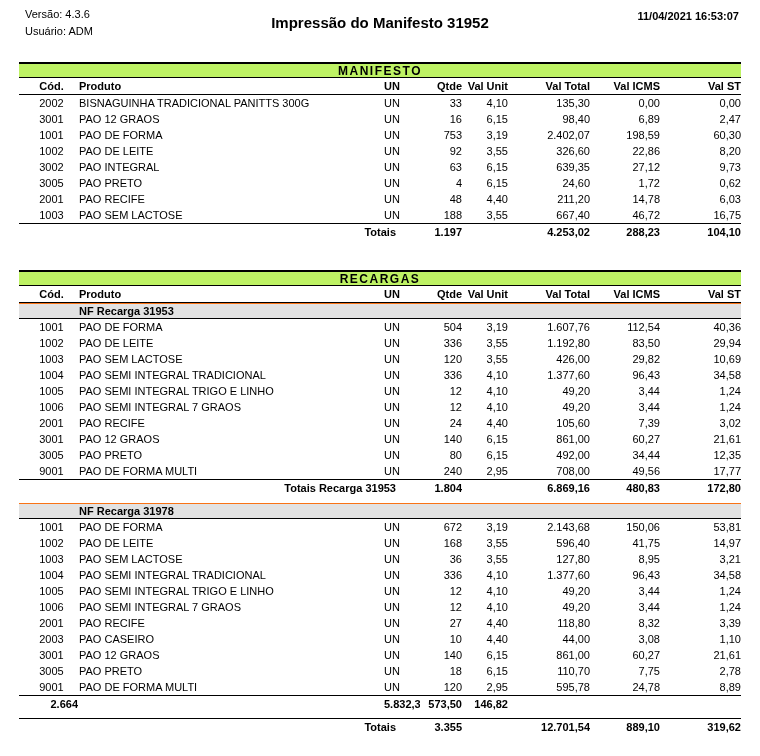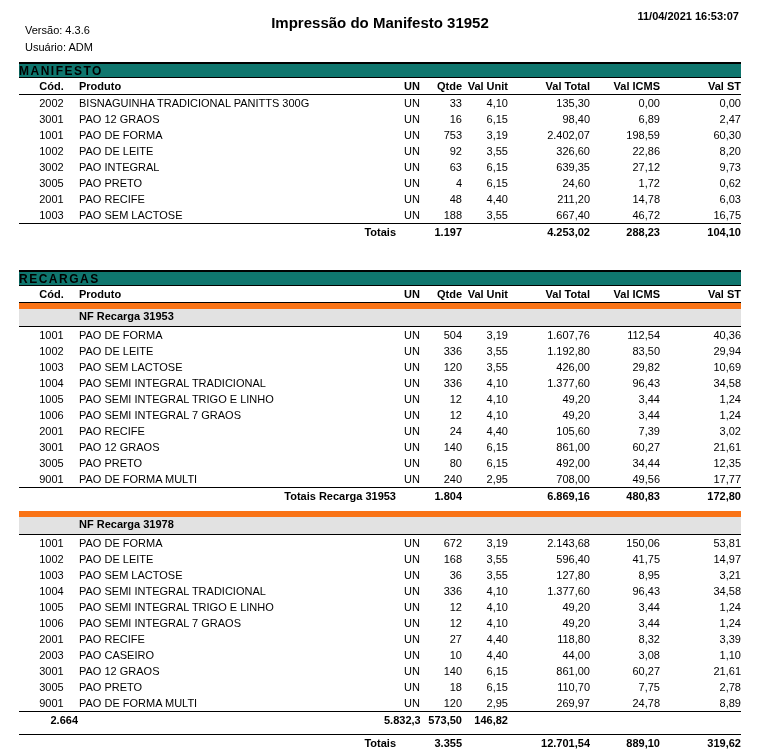--- a/index.html
+++ b/index.html
@@ -8,30 +8,30 @@
     width: 760px; height: 756px;
     background: #ffffff;
     color: #000;
     font-family: "Liberation Sans", sans-serif;
     font-size: 11px;
   }
   .report { padding: 5px 19px 0 19px; position: relative; }
 
   
   .doc-header { position: relative; height: 52px; }
-  .meta-left { position: absolute; left: 6px; top: 17px; line-height: 17px; font-size: 11px; }
+  .meta-left { position: absolute; left: 6px; top: 1px; line-height: 17px; font-size: 11px; }
   .doc-title { text-align: center; font-weight: bold; font-size: 15px; padding-top: 9px; }
   .meta-right { position: absolute; right: 2px; top: 5px; font-size: 11px; font-weight: bold; }
 
   
   .section-bar {
     border-top: 2px solid #000;
     border-bottom: 1px solid #000;
-    background: #0f766e;
-    text-align: left;
+    background: #bef264;
+    text-align: center;
     font-weight: bold;
     font-size: 12px;
     letter-spacing: 1.5px;
     height: 16px; line-height: 14px;
   }
 
   
   .thead, .trow {
     display: grid;
     grid-template-columns: 59px 1fr 36px 42px 46px 82px 70px 81px;
@@ -39,30 +39,30 @@
   }
   .thead {
     font-weight: bold;
     border-bottom: 1px solid #000;
     height: 17px; line-height: 16px;
   }
   .trow { height: 16px; line-height: 16px; }
   .cell { white-space: nowrap; overflow: hidden; }
   .c0 { padding-left: 6px; text-align: center; }
   .c1 { padding-left: 1px; text-align: left; }
-  .c2 { text-align: right; }
+  .c2 { text-align: left; }
   .c3, .c4, .c5, .c6, .c7 { text-align: right; }
 
   
   .group-bar {
-    border-top: 6px solid #f97316;
+    border-top: 1px solid #f97316;
     border-bottom: 1px solid #000;
     background: #e2e2e2;
     font-weight: bold;
-    height: 24px; line-height: 14px;
+    height: 16px; line-height: 14px;
     padding-left: 60px;
   }
   .group-block + .group-block { margin-top: 7px; }
 
   
   .totals { border-top: 1px solid #000; font-weight: bold; height: 17px; line-height: 16px; }
   .totals .tlabel { grid-column: 1 / 4; text-align: right; padding-right: 24px; }
   .grand { margin-top: 6px; }
 
   .section-manifesto { margin-top: 5px; }
@@ -415,21 +415,21 @@
             <div class="cell c5">110,70</div>
             <div class="cell c6">7,75</div>
             <div class="cell c7">2,78</div>
           </div>
           <div class="trow">
             <div class="cell c0">9001</div>
             <div class="cell c1">PAO DE FORMA MULTI</div>
             <div class="cell c2">UN</div>
             <div class="cell c3">120</div>
             <div class="cell c4">2,95</div>
-            <div class="cell c5">269,97</div>
+            <div class="cell c5">595,78</div>
             <div class="cell c6">24,78</div>
             <div class="cell c7">8,89</div>
           </div>
         </div>
       <div class="trow totals">
         <div class="cell c3">2.664</div>
         <div class="cell c4"></div>
         <div class="cell c5">5.832,38</div>
         <div class="cell c6">573,50</div>
         <div class="cell c7">146,82</div>

